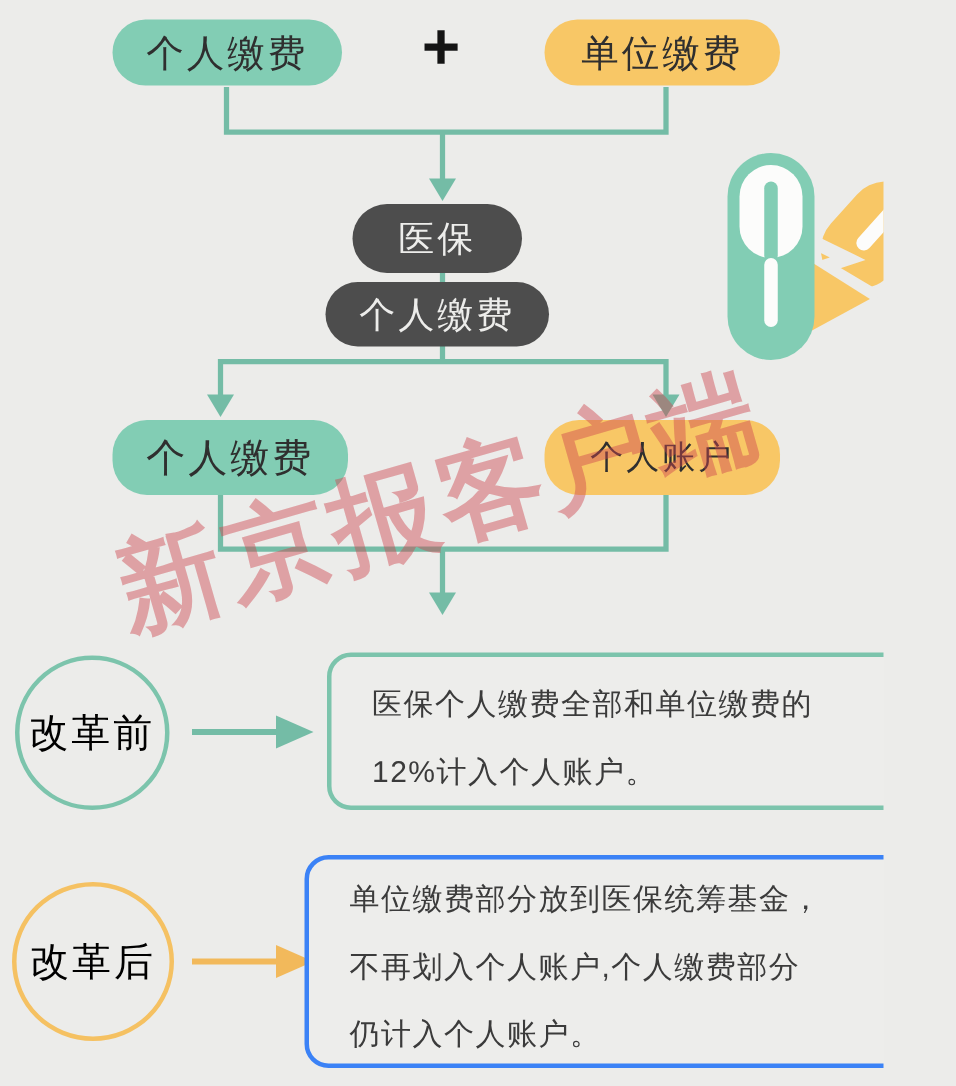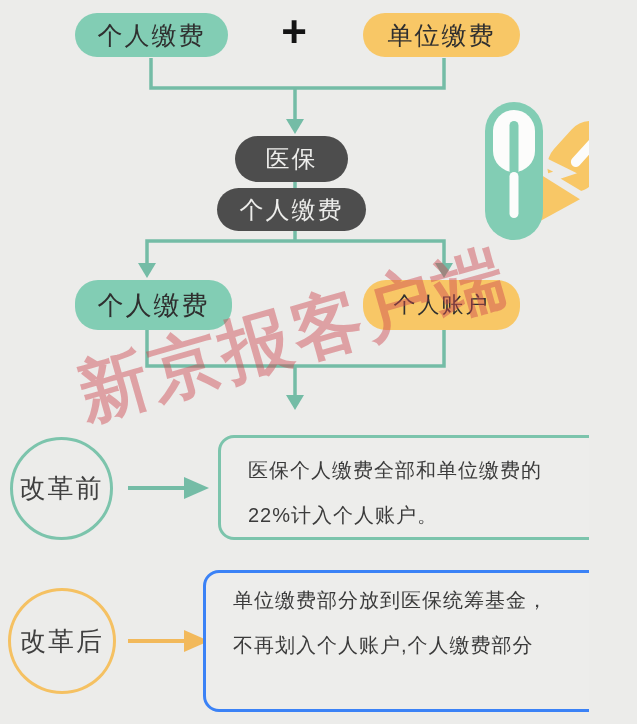--- a/index.html
+++ b/index.html
@@ -32,21 +32,21 @@
     position:absolute;left:80px;top:350px;z-index:6;white-space:nowrap;
     font-size:70px;font-weight:700;letter-spacing:4px;
     color:rgba(206,70,80,0.45);
     transform:rotate(-16deg);transform-origin:0 50%;
     pointer-events:none;
   }
   .pill-icon{position:absolute;left:470px;top:95px;z-index:1;}
   .circle{
     position:absolute;z-index:2;border-radius:50%;background:transparent;
     display:flex;align-items:center;justify-content:center;
-    font-size:26px;letter-spacing:2px;color:#404040;
+    font-size:26px;letter-spacing:2px;color:#000000;
   }
   .c-before{left:10px;top:437px;width:97px;height:97px;border:3px solid #7CC4AC;}
   .c-after{left:8px;top:588px;width:102px;height:100px;border:3px solid #F5C162;}
   .textbox{
     position:absolute;z-index:2;border-radius:16px;background:#EDEDEB;
     font-size:20px;line-height:45px;letter-spacing:1px;color:#3B3B3B;
     box-sizing:border-box;padding-left:27px;
   }
   .tb-before{left:218px;top:435px;width:409px;height:105px;border:3px solid #7CC4AC;padding-top:10px;}
   .tb-after{left:203px;top:570px;width:409px;height:142px;border:3px solid #3b82f6;padding-top:5px;}
@@ -102,22 +102,23 @@
   <div class="node dark-fill n-split">个人缴费</div>
 
   <div class="node teal-fill n-pool">个人缴费</div>
   <div class="node yellow-fill n-account">个人账户</div>
 
   <div class="watermark">新京报客户端</div>
 
   <div class="circle c-before">改革前</div>
   <div class="textbox tb-before">
     <div class="tline">医保个人缴费全部和单位缴费的</div>
-    <div class="tline">22%计入个人账户。</div>
+    <div class="tline">12%计入个人账户。</div>
   </div>
 
   <div class="circle c-after">改革后</div>
   <div class="textbox tb-after">
     <div class="tline">单位缴费部分放到医保统筹基金，</div>
     <div class="tline">不再划入个人账户,个人缴费部分</div>
+    <div class="tline">仍计入个人账户。</div>
   </div>
 
 </div>
 
 </body></html>

